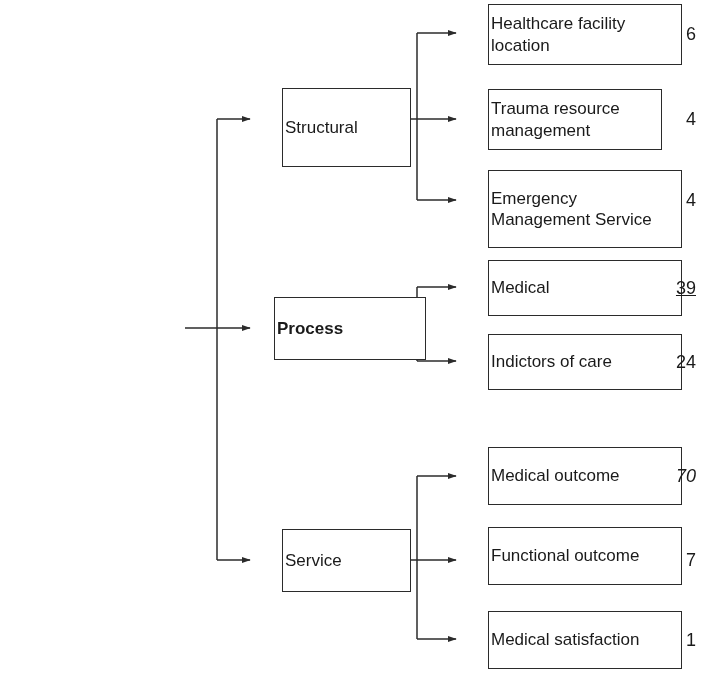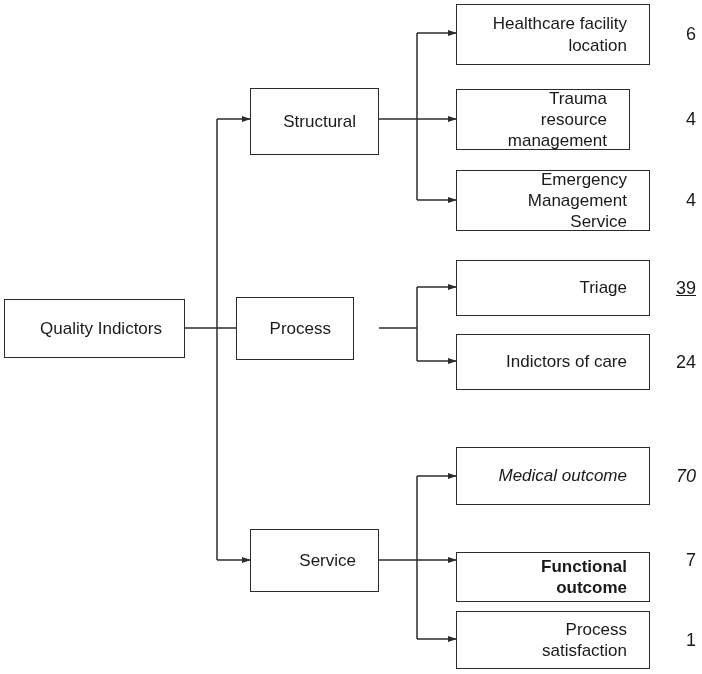--- a/index.html
+++ b/index.html
@@ -16,26 +16,27 @@
     overflow: hidden;
   }
   .node {
     position: absolute;
     box-sizing: border-box;
     border: 1.4px solid #2b2b2b;
     background: #ffffff;
     display: flex;
     align-items: center;
     justify-content: center;
-    text-align: right;
+    text-align: left;
     color: #1a1a1a;
     font-size: 17px;
     line-height: 1.25;
-    padding: 2px 22px;
+    padding: 2px 2px;
     z-index: 2;
+    margin-left: 32px;
   }
   .node-label {
     display: block;
     width: 100%;
     white-space: pre-line;
   }
   .count {
     position: absolute;
     color: #1a1a1a;
     font-size: 18px;
@@ -85,66 +86,63 @@
       <path d="M417,287 L456,287" marker-end="url(#arrow)"></path>
       <path d="M417,361 L456,361" marker-end="url(#arrow)"></path>
 
       <path d="M379,560 L456,560" marker-end="url(#arrow)"></path>
       <path d="M417,476 L417,639"></path>
       <path d="M417,476 L456,476" marker-end="url(#arrow)"></path>
       <path d="M417,639 L456,639" marker-end="url(#arrow)"></path>
     </g>
   </svg>
 
-  <div class="node" id="root-node" style="left: 4px; top: 299px; width: 181px; height: 59px;">
-    <span class="node-label">Quality Indictors</span>
-  </div>
 
   <div id="category-layer">
-      <div class="node" style="left: 250px; top: 88px; width: 129px; height: 67px;">
+      <div class="node" style="left: 250px; top: 88px; width: 129px; height: 79px;">
         <span class="node-label">Structural</span>
       </div>
-      <div class="node" style="left: 236px; top: 297px; width: 118px; height: 63px;">
+      <div class="node" style="left: 242px; top: 297px; width: 152px; height: 63px; font-weight: bold;">
         <span class="node-label">Process</span>
       </div>
       <div class="node" style="left: 250px; top: 529px; width: 129px; height: 63px;">
         <span class="node-label">Service</span>
       </div>
     </div>
   <div id="indicator-layer">
       <div class="node" style="left: 456px; top: 4px; width: 194px; height: 61px;">
         <span class="node-label">Healthcare facility
 location</span>
       </div>
       <div class="count" style="left: 660px; top: 4px; width: 36px; height: 61px;">6</div>
       <div class="node" style="left: 456px; top: 89px; width: 174px; height: 61px;">
         <span class="node-label">Trauma resource
 management</span>
       </div>
       <div class="count" style="left: 660px; top: 89px; width: 36px; height: 61px;">4</div>
-      <div class="node" style="left: 456px; top: 170px; width: 194px; height: 61px;">
+      <div class="node" style="left: 456px; top: 170px; width: 194px; height: 78px;">
         <span class="node-label">Emergency
 Management Service</span>
       </div>
       <div class="count" style="left: 660px; top: 170px; width: 36px; height: 61px;">4</div>
       <div class="node" style="left: 456px; top: 260px; width: 194px; height: 56px;">
-        <span class="node-label">Triage</span>
+        <span class="node-label">Medical</span>
       </div>
       <div class="count" style="left: 660px; top: 260px; width: 36px; height: 56px; text-decoration: underline;">39</div>
       <div class="node" style="left: 456px; top: 334px; width: 194px; height: 56px;">
         <span class="node-label">Indictors of care</span>
       </div>
       <div class="count" style="left: 660px; top: 334px; width: 36px; height: 56px;">24</div>
-      <div class="node" style="left: 456px; top: 447px; width: 194px; height: 58px; font-style: italic;">
+      <div class="node" style="left: 456px; top: 447px; width: 194px; height: 58px;">
         <span class="node-label">Medical outcome</span>
       </div>
       <div class="count" style="left: 660px; top: 447px; width: 36px; height: 58px; font-style: italic;">70</div>
-      <div class="node" style="left: 456px; top: 552px; width: 194px; height: 50px; font-weight: bold;">
+      <div class="node" style="left: 456px; top: 527px; width: 194px; height: 58px;">
         <span class="node-label">Functional outcome</span>
       </div>
       <div class="count" style="left: 660px; top: 531px; width: 36px; height: 58px;">7</div>
       <div class="node" style="left: 456px; top: 611px; width: 194px; height: 58px;">
-        <span class="node-label">Process satisfaction</span>
+        <span class="node-label">Medical satisfaction</span>
       </div>
       <div class="count" style="left: 660px; top: 611px; width: 36px; height: 58px;">1</div>
     </div>
 
 </div>
 
 </body></html>

